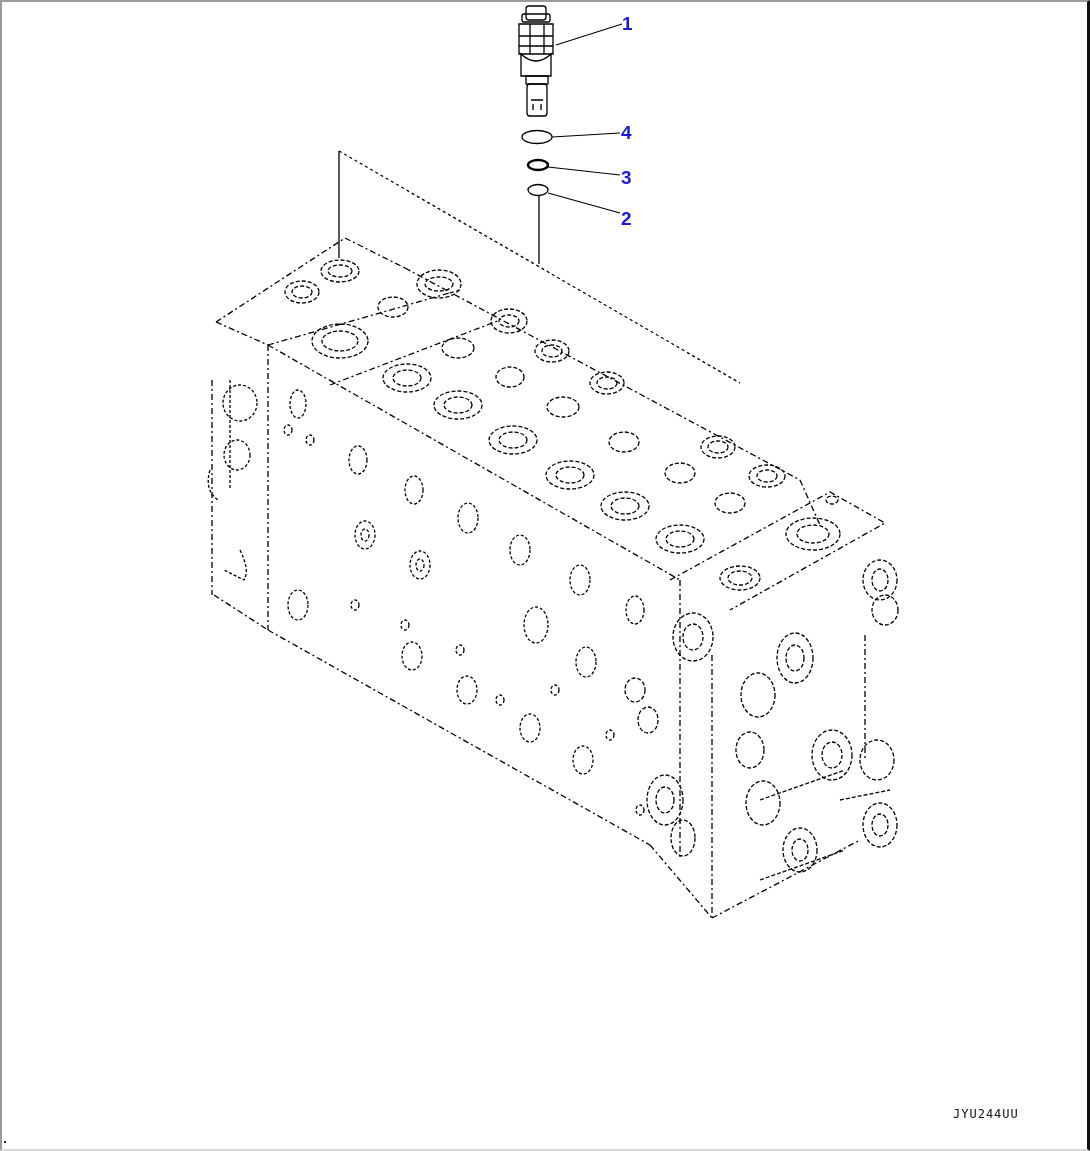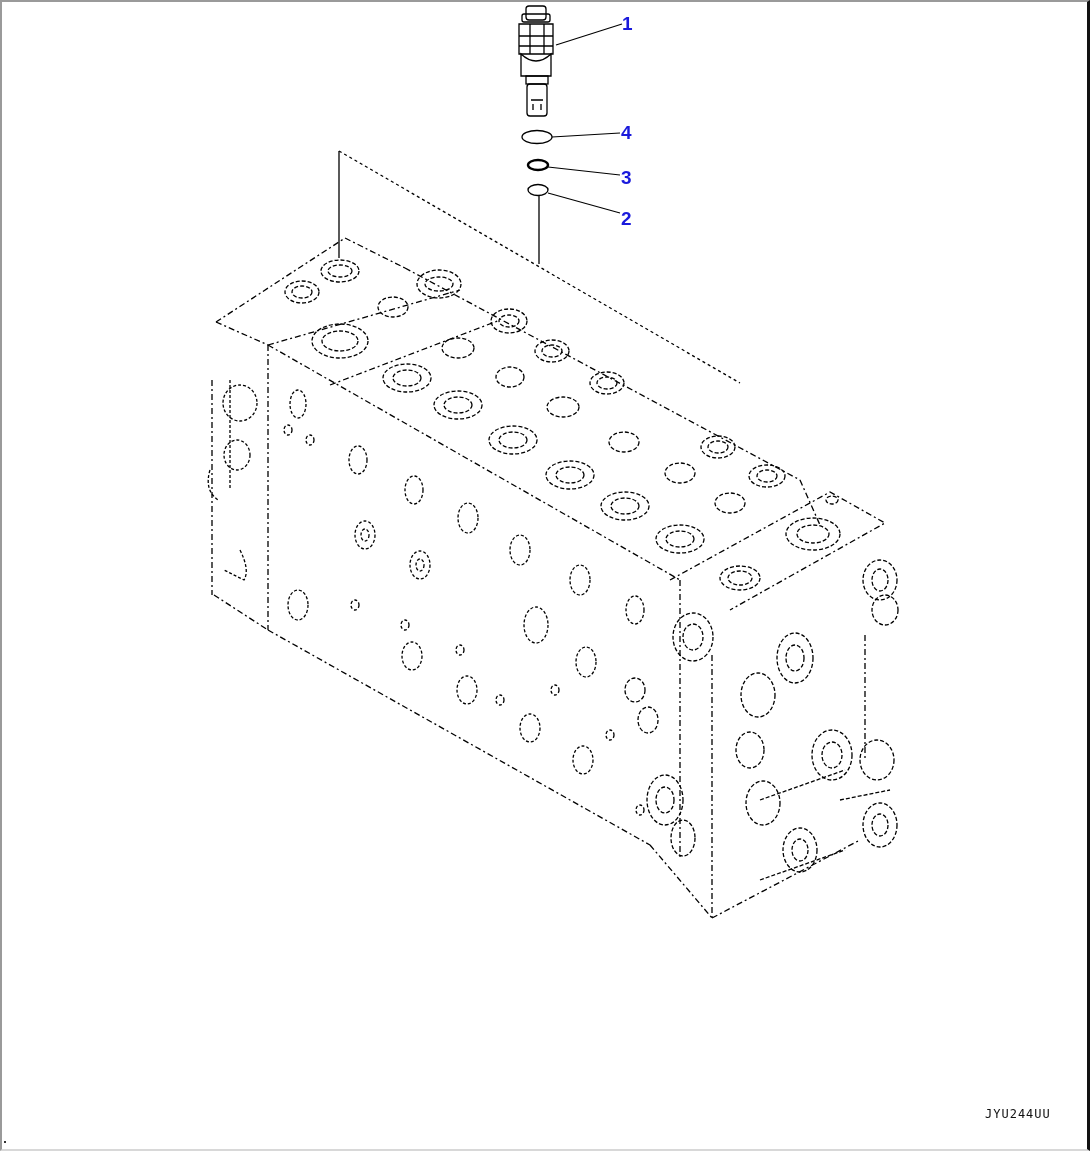--- a/index.html
+++ b/index.html
@@ -18,21 +18,21 @@
       position: absolute;
       font-family: "Liberation Sans", sans-serif;
       font-weight: bold;
       font-size: 19px;
       color: #1a1adc;
       line-height: 1;
     }
     .drawing-code {
       position: absolute; left: 953px; top: 1107px;
       font-family: "DejaVu Sans Mono", monospace;
-      font-size: 12px; letter-spacing: 1px; color: #111; margin-left: 32px;
+      font-size: 12px; letter-spacing: 1px; color: #111;
     }
     .corner-dot {
       position: absolute; left: 4px; top: 1141px; width: 2px; height: 2px; background: #333;
     }
   </style>
 </head>
 <body>
 
 <div class="frame"></div>
 

